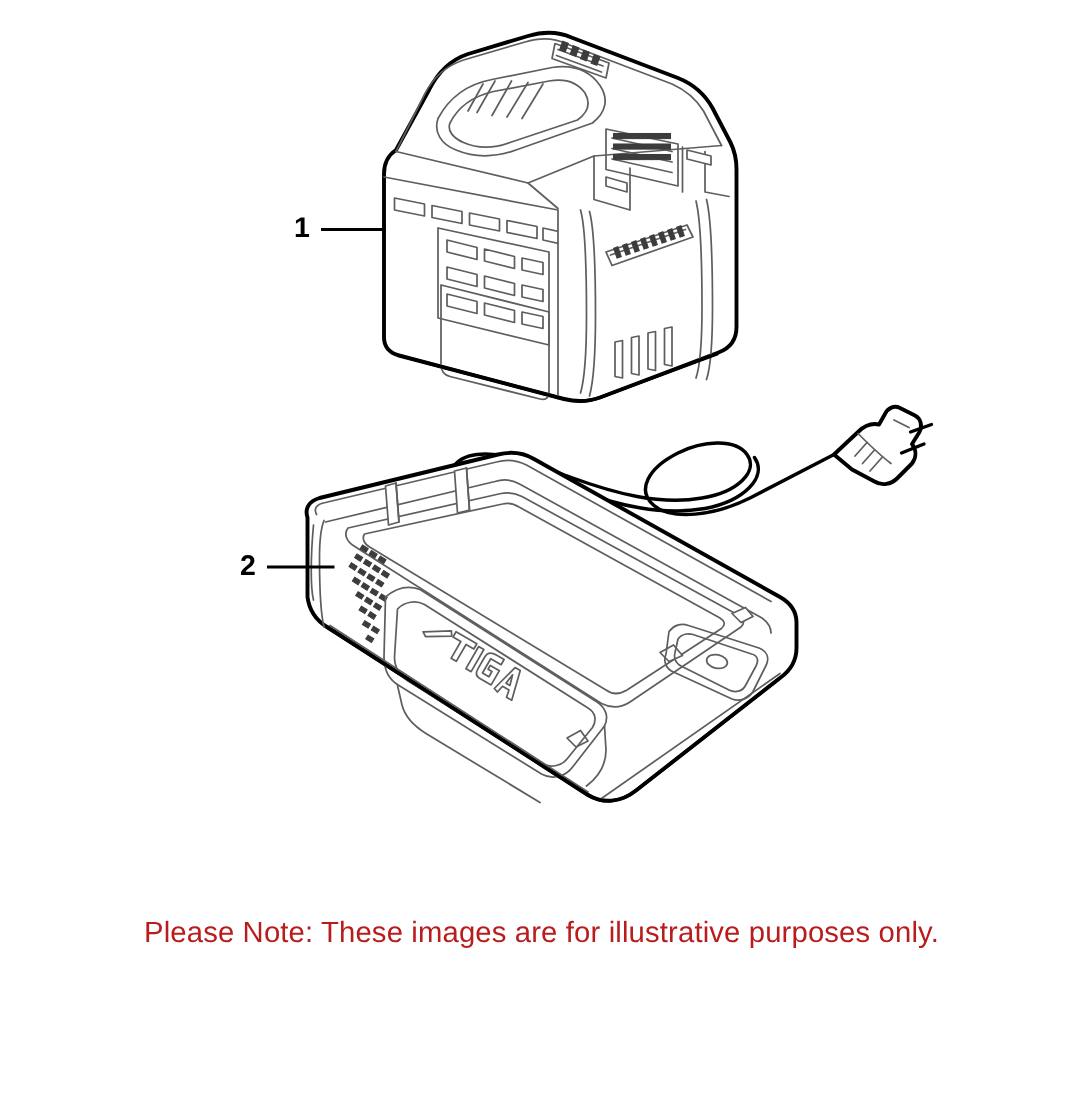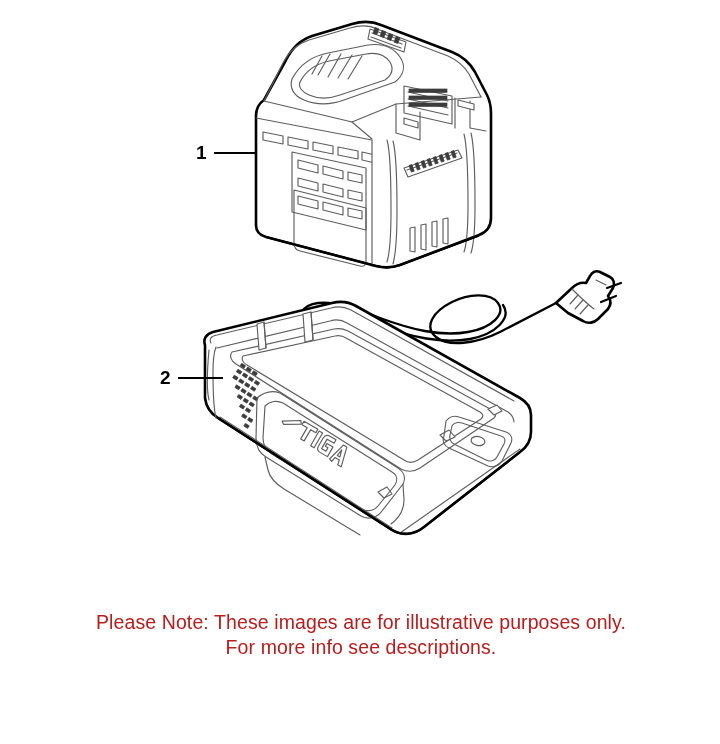--- a/index.html
+++ b/index.html
@@ -436,14 +436,13 @@
   </svg>
 
   <div class="callout-label" id="callout-1-label">1</div>
 
   <div class="callout-label" id="callout-2-label">2</div>
 
 </div>
 
 <div id="caption-block">
   <span class="caption-line">Please Note: These images are for illustrative purposes only.</span>
-  <span class="caption-line">For more info see descriptions.</span>
 </div>
 
 </body></html>

